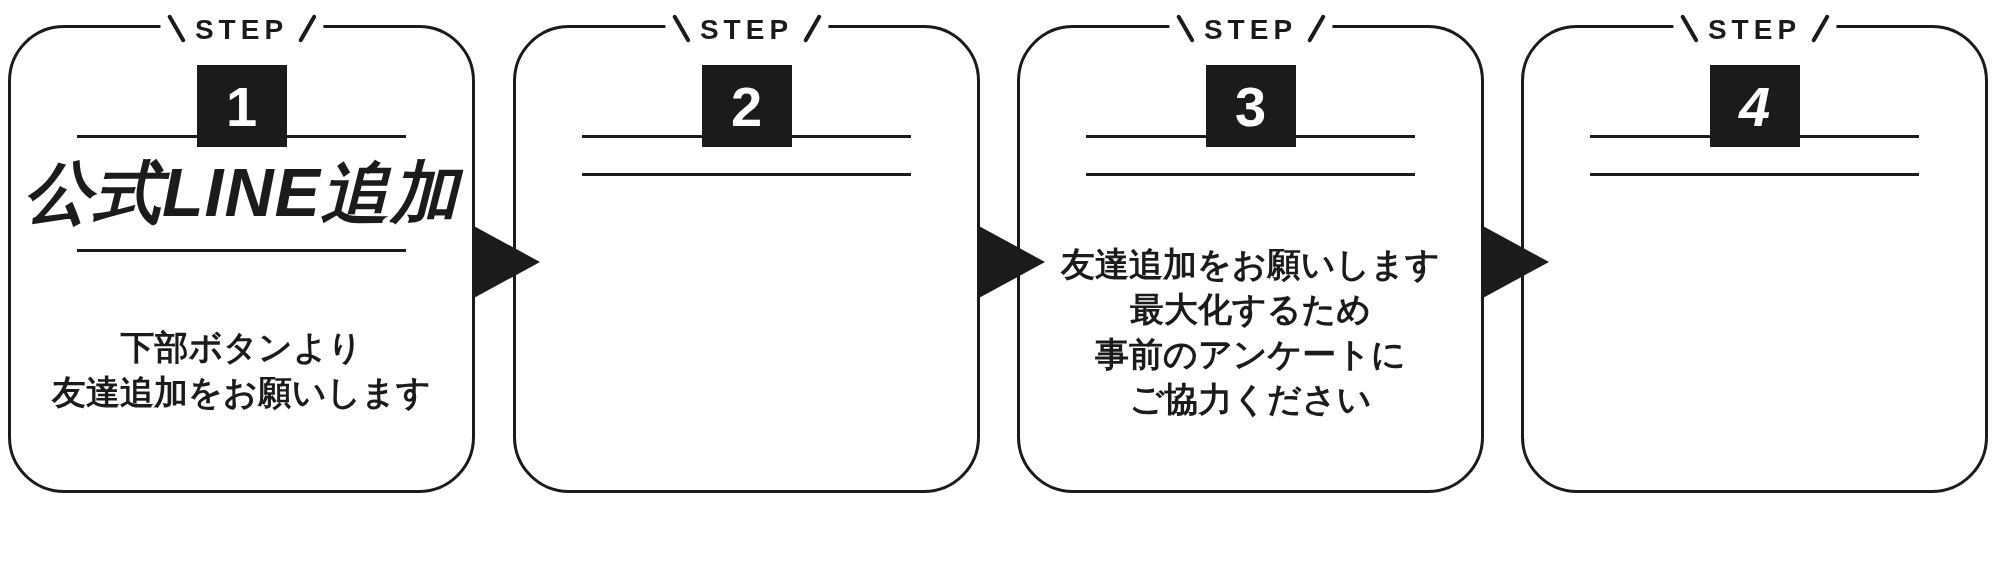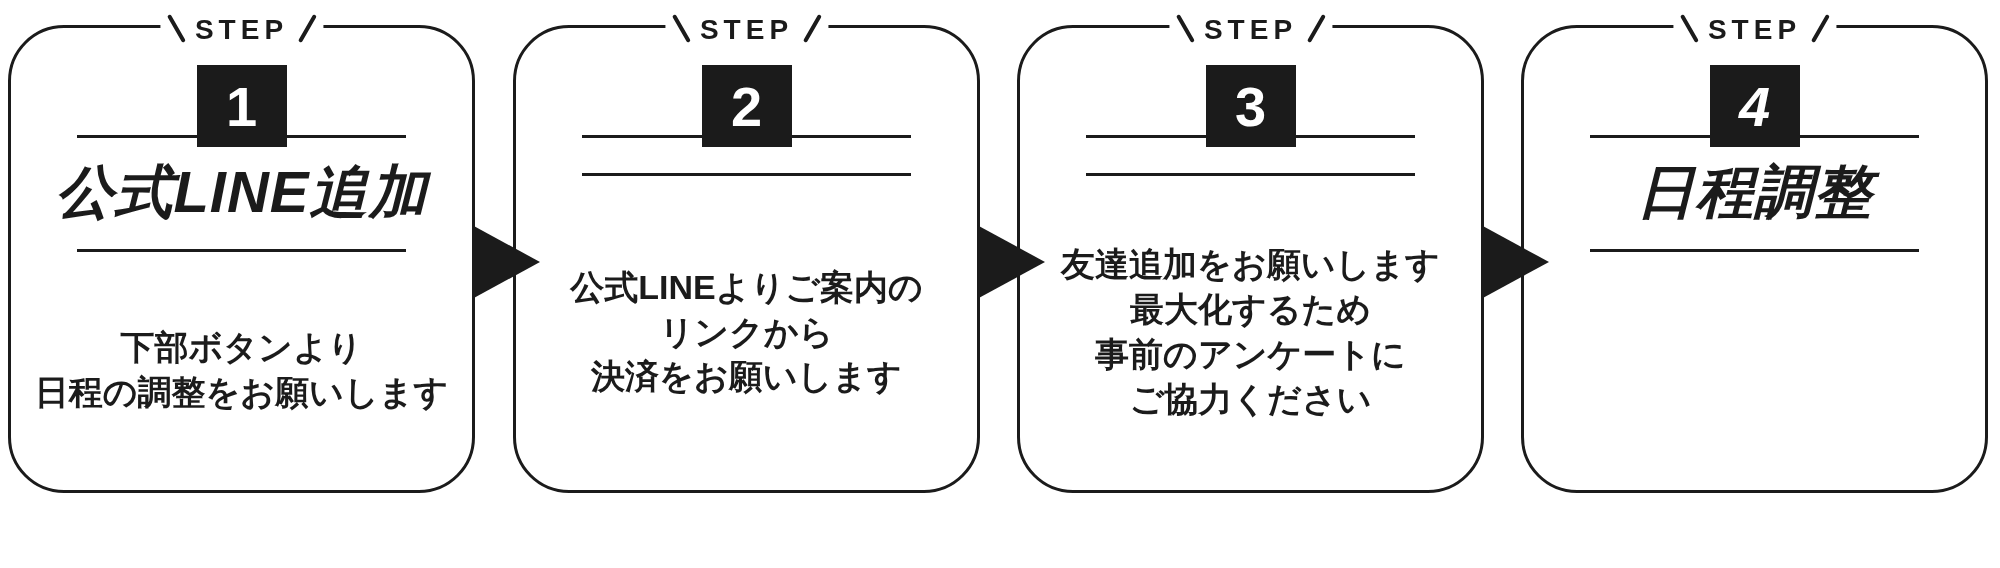--- a/index.html
+++ b/index.html
@@ -88,21 +88,21 @@
     font-size: 56px;
     font-weight: 800;
     flex: 0 0 auto;
   }
   .num-box.oblique { font-style: italic; }
 
   .title {
     margin-top: 14px;
     line-height: 62px;
     text-align: center;
-    font-size: 58px;
+    font-size: 68px;
     font-weight: 800;
     font-style: italic;
     letter-spacing: 1px;
     white-space: nowrap;
   }
   .title-underline {
     height: 3px;
     background: #1b1b1b;
     margin: 26px 66px 0 66px;
   }
@@ -146,38 +146,35 @@
       <span class="slash right"></span>
     </div>
     <div class="num-row">
       <span class="num-rule"></span>
       <span class="num-box">1</span>
       <span class="num-rule"></span>
     </div>
     <div class="title">公式LINE追加</div>
     <div class="title-underline"></div>
     <div class="body-text">下部ボタンより
-日程の調整をお願いします</div>
+友達追加をお願いします</div>
   </div>
 
   <div class="card c2">
     <div class="step-tab">
       <span class="slash left"></span>
       <span class="step-word">STEP</span>
       <span class="slash right"></span>
     </div>
     <div class="num-row">
       <span class="num-rule"></span>
       <span class="num-box">2</span>
       <span class="num-rule"></span>
     </div>
     <div class="title-underline"></div>
-    <div class="body-text">公式LINEよりご案内の
-リンクから
-決済をお願いします</div>
   </div>
 
   <div class="card c3">
     <div class="step-tab">
       <span class="slash left"></span>
       <span class="step-word">STEP</span>
       <span class="slash right"></span>
     </div>
     <div class="num-row">
       <span class="num-rule"></span>
@@ -195,21 +192,20 @@
     <div class="step-tab">
       <span class="slash left"></span>
       <span class="step-word">STEP</span>
       <span class="slash right"></span>
     </div>
     <div class="num-row">
       <span class="num-rule"></span>
       <span class="num-box oblique">4</span>
       <span class="num-rule"></span>
     </div>
-    <div class="title">日程調整</div>
     <div class="title-underline"></div>
   </div>
 
   <div class="arrow a1"></div>
   <div class="arrow a2"></div>
   <div class="arrow a3"></div>
 
 </div>
 
 </body></html>

